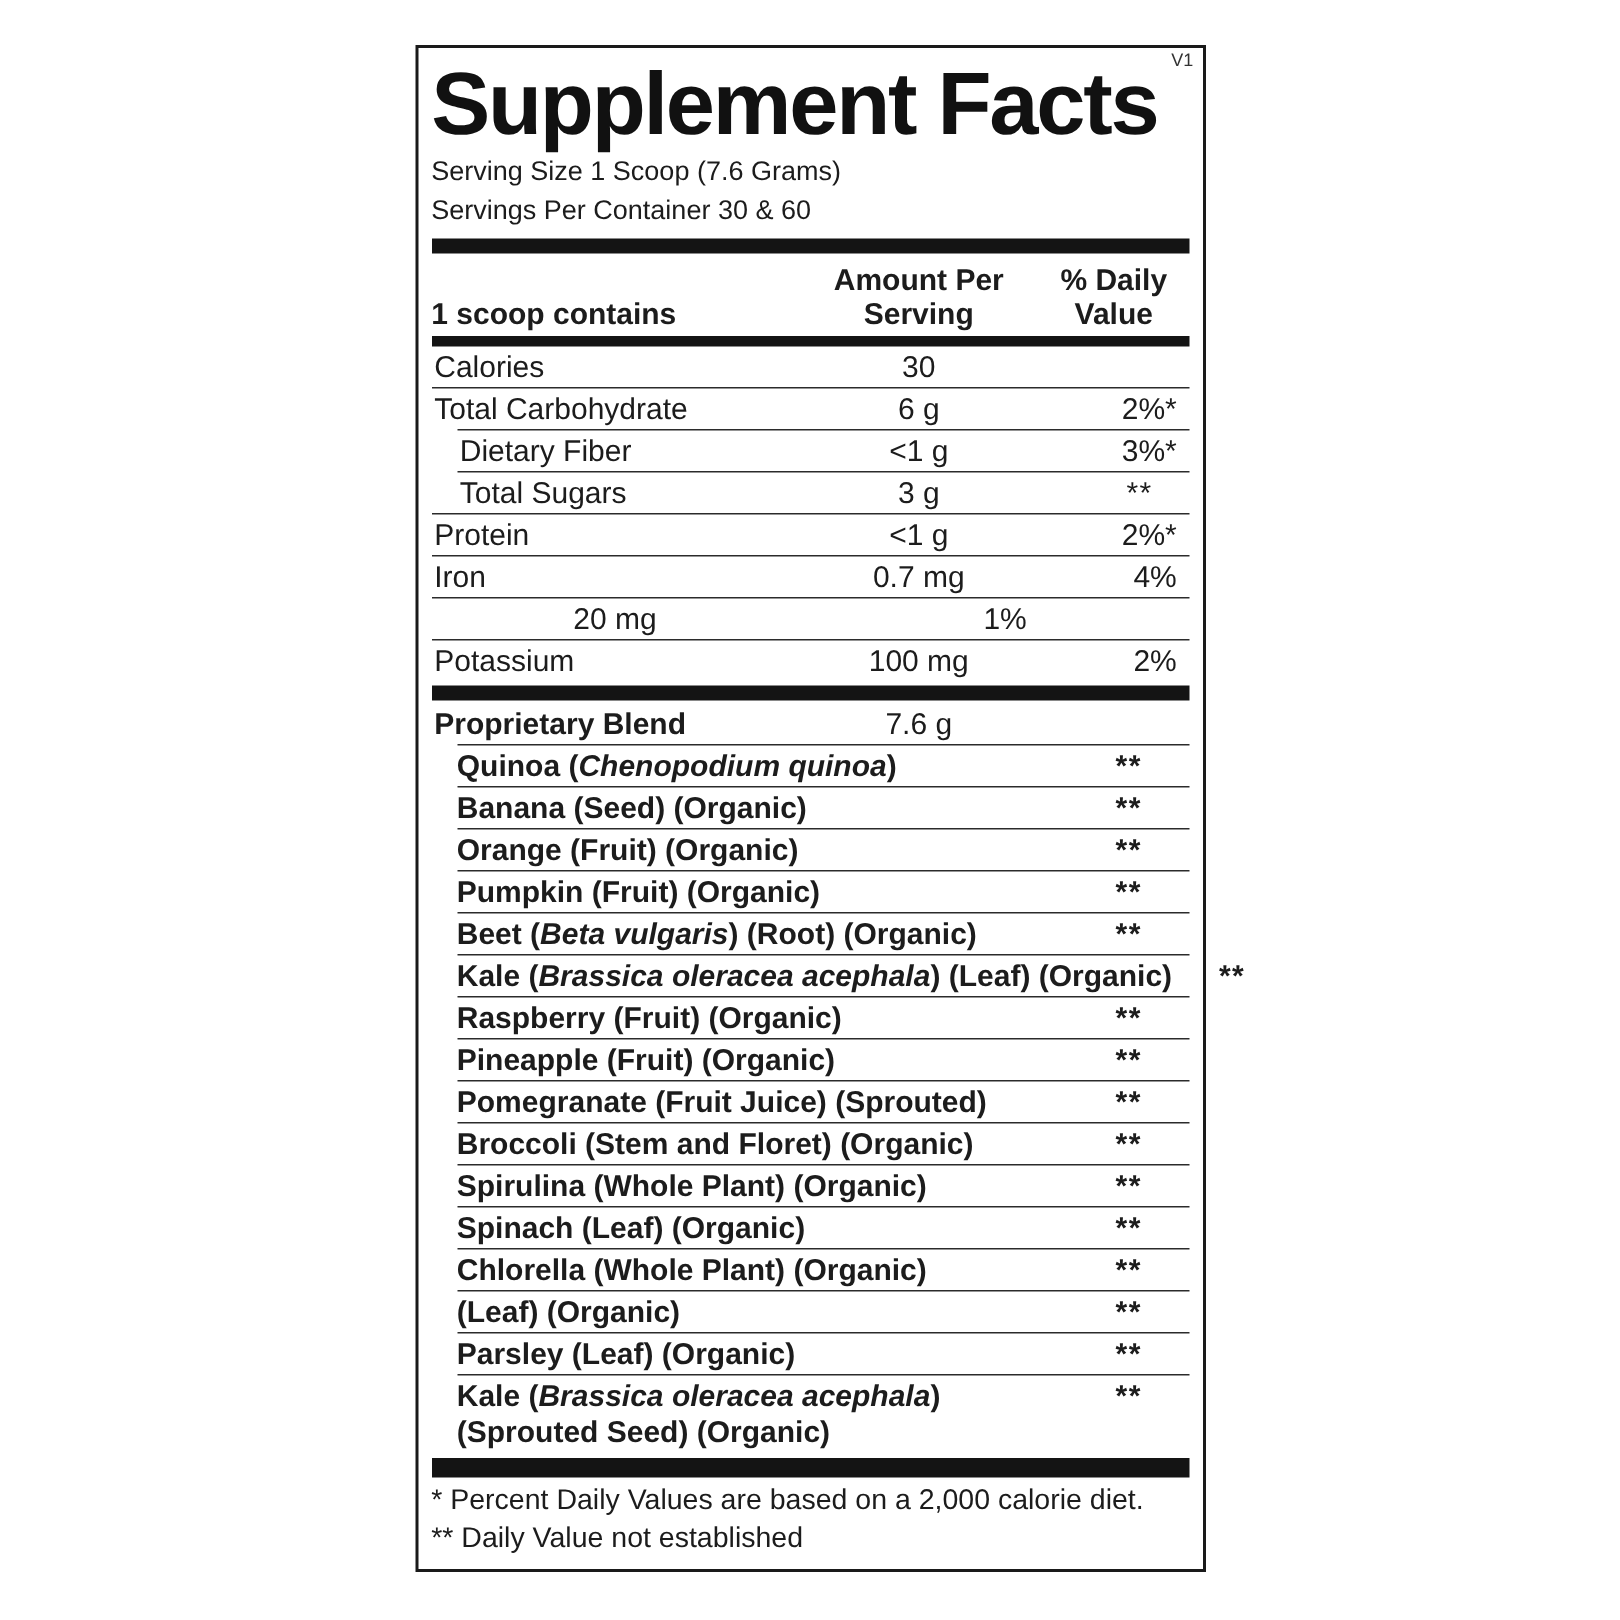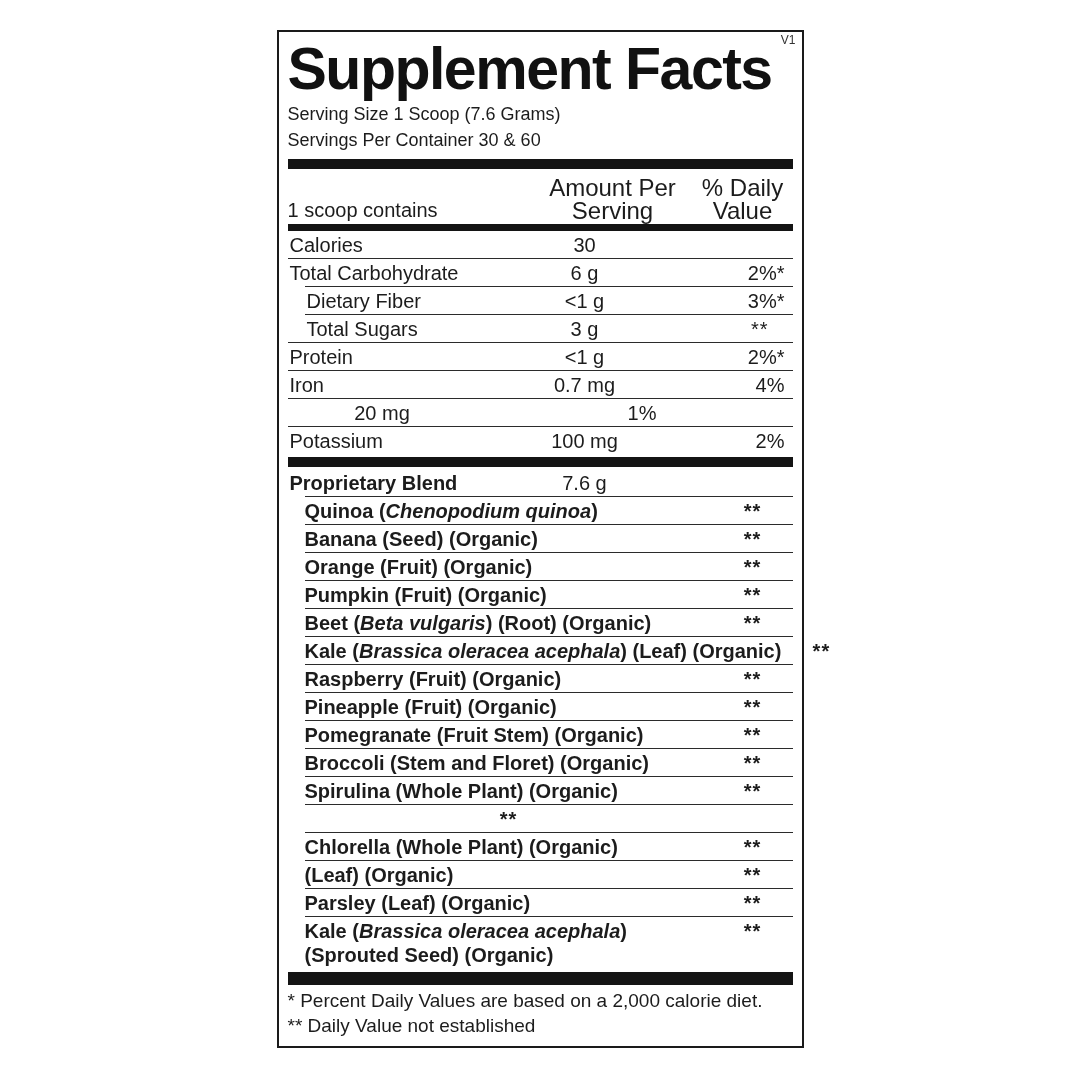--- a/index.html
+++ b/index.html
@@ -49,35 +49,34 @@
   .bar-3 { height: 10px; margin: 3px 0 2px 0; }
   .bar-4 { height: 13px; margin: 4px 0 3px 0; }
 
   
   .head-row {
     display: grid;
     grid-template-columns: 1fr 160px 100px;
     align-items: end;
     padding-top: 3px;
   }
-  .head-name  { font-weight: 400; font-size: 20px; }
+  .head-name  { font-weight: 700; font-size: 20px; }
   .head-amount, .head-dv {
-    font-weight: 400; font-size: 24px;
+    font-weight: 700; font-size: 20px;
     text-align: center;
     white-space: pre-line;
     line-height: 23px;
   }
 
   
   .row {
     display: grid;
     grid-template-columns: 1fr 160px 100px;
     align-items: start;
     padding: 2px 0 1px 0;
-    gap: 28px;
   }
   #nutrients .row + .row { border-top: 1.5px solid #2b2b2b; }
   .row.indent { margin-left: 17px; }
   .row .name   { padding-left: 2px; }
   .row .amount { text-align: center; }
   .row .dv     { text-align: right; padding-right: 8px; }
   .row .dv.dv-est { padding-right: 24px; letter-spacing: 1px; }
 
   
   .blend-row .name { font-weight: 700; }
@@ -218,37 +217,40 @@
           <div class="dv">**</div>
         </div>
         <div class="ing-row">
           <div class="name">
             <div class="ln"><span>Pineapple (Fruit) (Organic)</span></div>
           </div>
           <div class="dv">**</div>
         </div>
         <div class="ing-row">
           <div class="name">
-            <div class="ln"><span>Pomegranate (Fruit Stem) (Organic)</span></div>
+            <div class="ln"><span>Pomegranate (Fruit Juice) (Sprouted)</span></div>
           </div>
           <div class="dv">**</div>
         </div>
         <div class="ing-row">
           <div class="name">
             <div class="ln"><span>Broccoli (Stem and Floret) (Organic)</span></div>
           </div>
           <div class="dv">**</div>
         </div>
         <div class="ing-row">
           <div class="name">
             <div class="ln"><span>Spirulina (Whole Plant) (Organic)</span></div>
           </div>
           <div class="dv">**</div>
         </div>
         <div class="ing-row">
+          <div class="name">
+            <div class="ln"><span>Spinach (Leaf) (Organic)</span></div>
+          </div>
           <div class="dv">**</div>
         </div>
         <div class="ing-row">
           <div class="name">
             <div class="ln"><span>Chlorella (Whole Plant) (Organic)</span></div>
           </div>
           <div class="dv">**</div>
         </div>
         <div class="ing-row">
           <div class="name">

